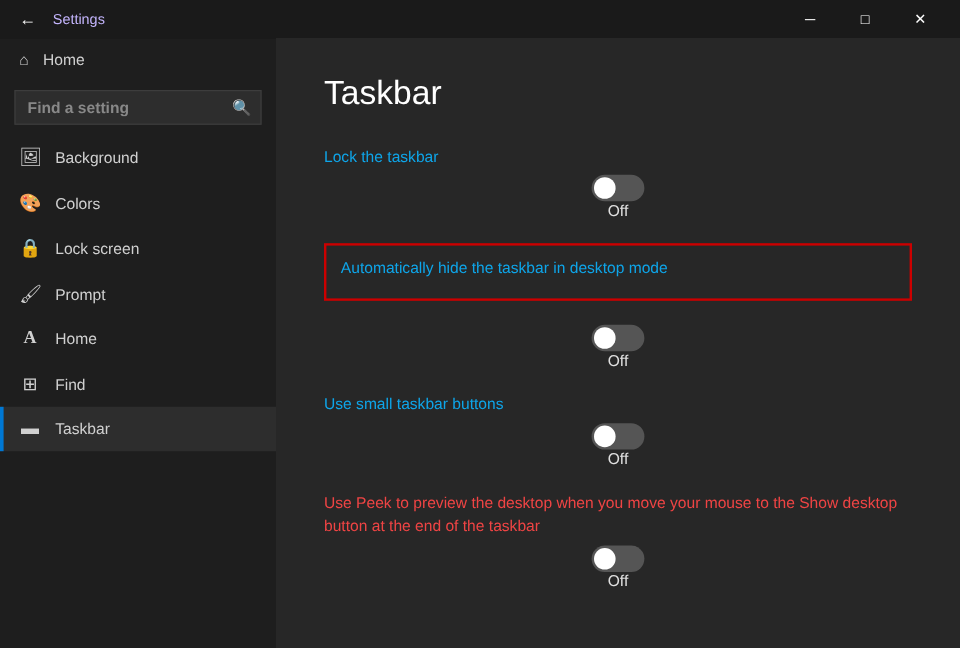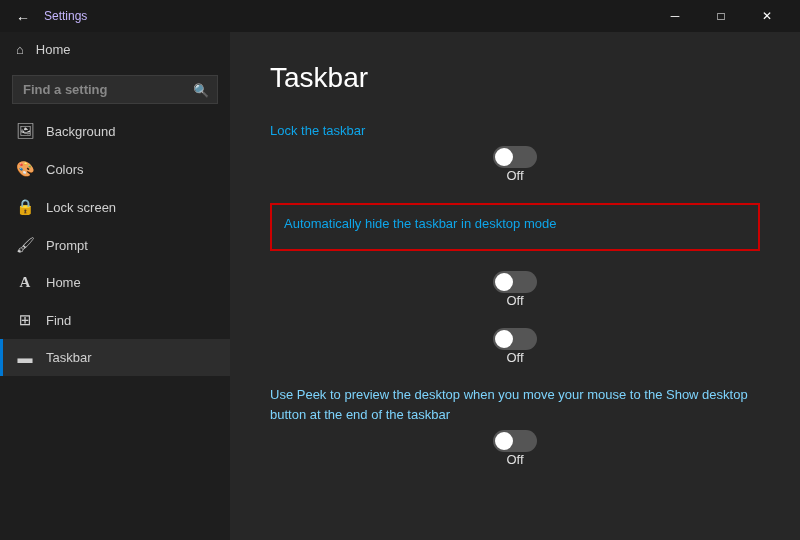--- a/index.html
+++ b/index.html
@@ -143,21 +143,21 @@
       margin-bottom: 20px;
     }
     .setting-label {
       font-size: 13px;
       color: #0ea5e9;
       margin-bottom: 6px;
       line-height: 1.4;
     }
     .setting-label-multi {
       font-size: 13px;
-      color: #7dd3fc;
+      color: #ef4444;
       margin-bottom: 6px;
       line-height: 1.5;
     }
 
     
     .toggle-row {
       display: flex;
       align-items: center;
       gap: 0;
       flex-direction: column;
@@ -293,20 +293,21 @@
     <div class="setting-row">
       <div class="toggle-row">
         <div class="toggle-track off">
           <div class="toggle-thumb"></div>
         </div>
         <span class="toggle-state-label">Off</span>
       </div>
     </div>
 
     <div class="setting-row">
+      <div class="setting-label">Use small taskbar buttons</div>
       <div class="toggle-row">
         <div class="toggle-track off">
           <div class="toggle-thumb"></div>
         </div>
         <span class="toggle-state-label">Off</span>
       </div>
     </div>
 
     <div class="setting-row">
       <div class="setting-label-multi">Use Peek to preview the desktop when you move your mouse to the Show desktop button at the end of the taskbar</div>

